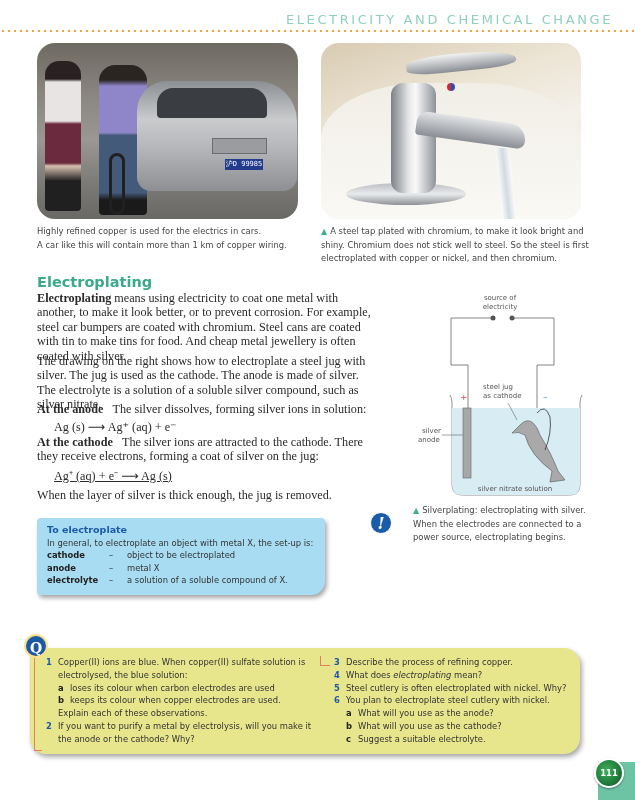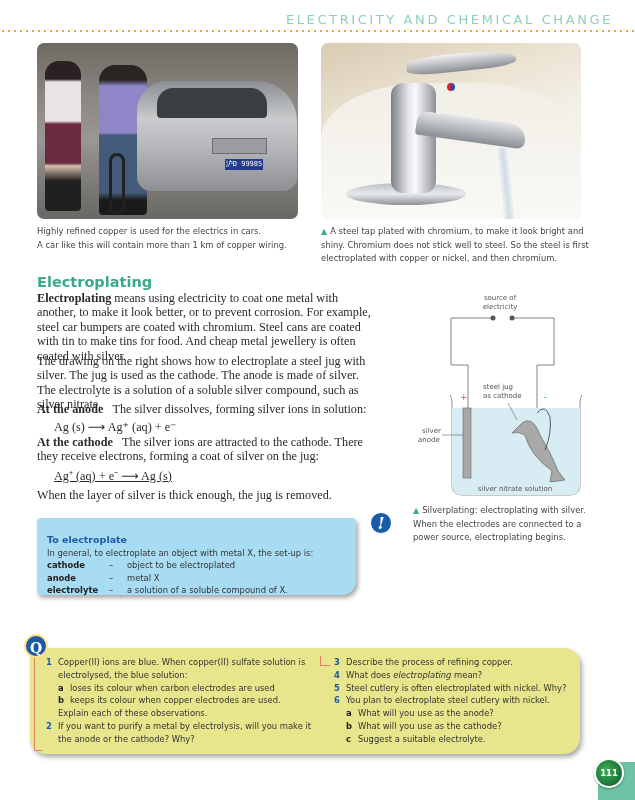--- a/index.html
+++ b/index.html
@@ -4,21 +4,21 @@
 <style>
   * { box-sizing: border-box; margin: 0; padding: 0; }
   html, body { width: 635px; height: 800px; background: #ffffff; overflow: hidden; }
   body { position: relative; font-family: "DejaVu Sans", sans-serif; color: #333; }
 
   .running-head { position: absolute; top: 12px; right: 22px; font-size: 13px; letter-spacing: 2.6px; color: #8fd0b8; font-family: "DejaVu Sans", sans-serif; }
   .dots { position: absolute; top: 30px; left: 0; width: 635px; height: 2px;
           background-image: radial-gradient(circle, #f3a43a 0.9px, transparent 1.2px);
           background-size: 6px 2px; background-repeat: repeat-x; }
 
-  .photo { position: absolute; border-radius: 7px; overflow: hidden; }
+  .photo { position: absolute; border-radius: 18px; overflow: hidden; }
   .photo-car { left: 37px; top: 43px; width: 261px; height: 176px;
      background: linear-gradient(180deg,#6e6a62 0%,#8a8680 30%,#9a9794 55%,#7c7a76 80%,#6a6864 100%); }
   .photo-tap { left: 321px; top: 43px; width: 260px; height: 176px;
      background: linear-gradient(160deg,#d8cbb2 0%,#ece4d4 35%,#f4f1ea 60%,#e7e2d8 100%); }
 
   
   .car-body { position: absolute; left: 100px; top: 38px; width: 160px; height: 110px; border-radius: 30px 40px 14px 14px;
      background: linear-gradient(180deg,#8c8f93 0%,#c9cbcd 35%,#b5b7ba 60%,#8d8f92 100%); }
   .car-windshield { position: absolute; left: 120px; top: 45px; width: 110px; height: 30px; border-radius: 16px 16px 4px 4px; background: #3a3d42; }
   .car-grille { position: absolute; left: 175px; top: 95px; width: 55px; height: 16px; background: #9a9ca0; border: 1px solid #6a6c70; }
@@ -50,22 +50,22 @@
   .p1 { top: 291px; }
   .p2 { top: 354px; }
   .p3 { top: 402px; }
   .eq1 { top: 420px; left: 54px; }
   .p4 { top: 435px; }
   .eq2 { top: 469px; left: 54px; text-decoration: underline; }
   .p5 { top: 488px; }
   b.lead { font-weight: bold; }
   .eq { font-family: "Liberation Serif", serif; }
 
-  .info-box { position: absolute; left: 37px; top: 518px; width: 319px; height: 77px; background: #a8dcf2; border-radius: 4px 4px 14px 4px;
-     box-shadow: 2px 3px 4px rgba(0,0,0,0.35); padding: 16px 10px; font-size: 8.4px; line-height: 12.2px; color: #333; }
+  .info-box { position: absolute; left: 37px; top: 518px; width: 288px; height: 77px; background: #a8dcf2; border-radius: 4px 4px 14px 4px;
+     box-shadow: 2px 3px 4px rgba(0,0,0,0.35); padding: 6px 10px; font-size: 8.4px; line-height: 12.2px; color: #333; }
   .info-title { color: #1c5aa8; font-weight: bold; font-size: 9.5px; margin-bottom: 1px; }
   .info-row { display: flex; }
   .info-row .term { width: 62px; font-weight: bold; color: #222; }
   .info-row .dash { width: 18px; }
   .exclaim { position: absolute; left: 370px; top: 512px; width: 22px; height: 22px; border-radius: 50%; background: #1a5ca8; color: #fff; font-weight: bold; font-style: italic; text-align: center; line-height: 22px; font-size: 16px; font-family: "DejaVu Serif", serif; border: 1px solid #fff; }
 
   .diagram { position: absolute; left: 400px; top: 285px; width: 200px; height: 215px; }
   .diag-label { font-family: "DejaVu Sans", sans-serif; font-size: 7px; fill: #555; }
 
   .q-box { position: absolute; left: 30px; top: 648px; width: 550px; height: 106px; background: #e8e68c; border-radius: 4px 16px 16px 16px;

